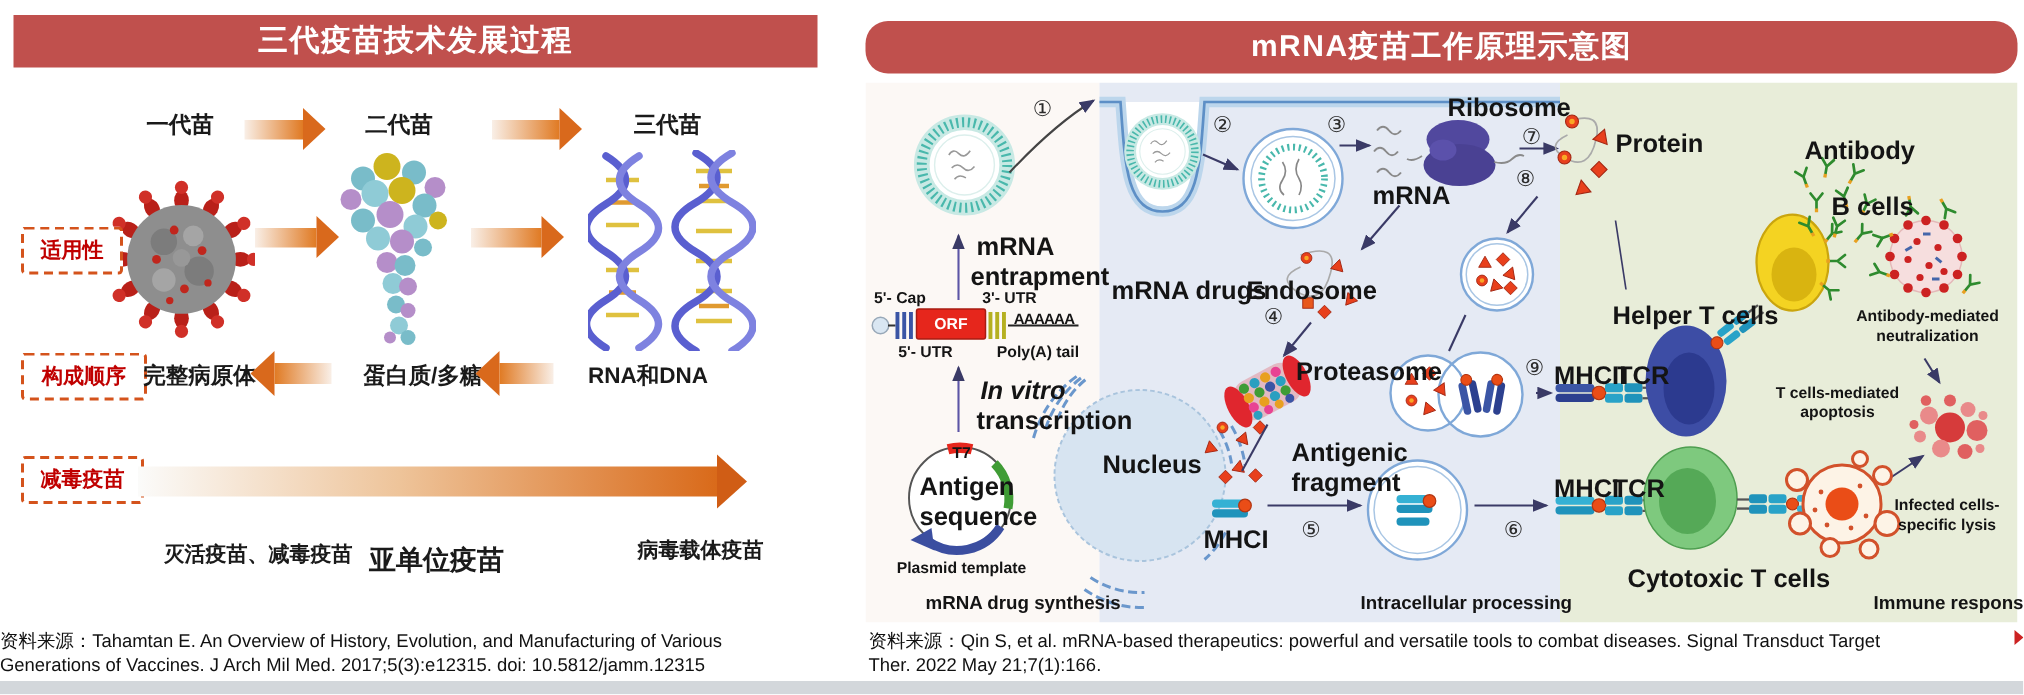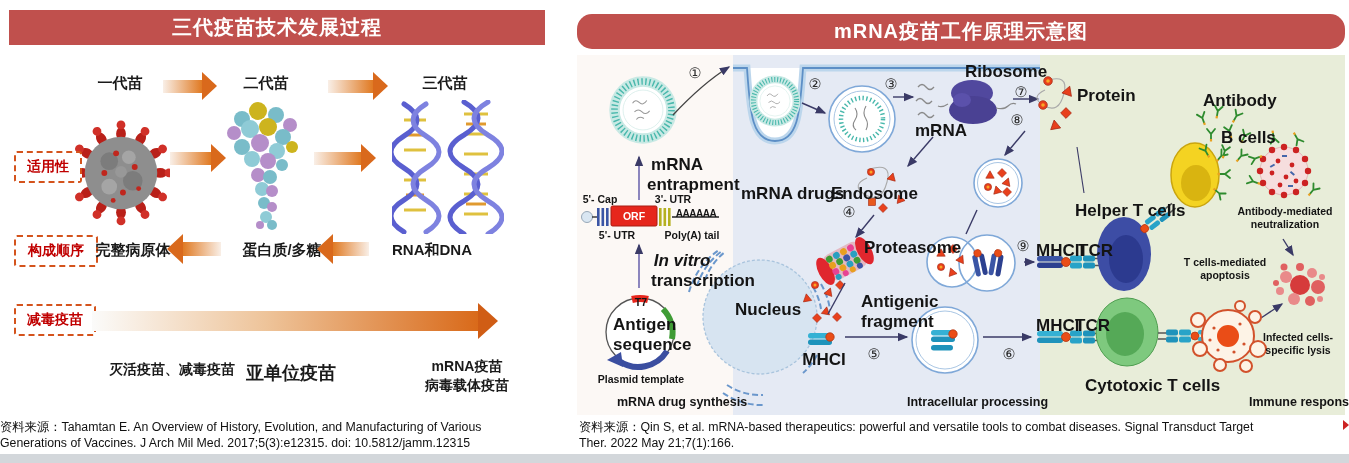--- a/index.html
+++ b/index.html
@@ -206,21 +206,20 @@
 
   <div class="tag" style="left:14px;top:304px;width:78px;height:28px;">减毒疫苗</div>
   <div class="ar ar-long" style="left:92px;top:303px;width:406px;height:36px;">
       <div class="sh"></div>
       <div class="hd"></div>
     </div>
 
   <div class="zh" style="left:90px;top:361px;width:164px;font-size:14px;">灭活疫苗、减毒疫苗</div>
   <div class="zh" style="left:243px;top:361px;width:96px;font-size:18px;">亚单位疫苗</div>
   <div class="vblock" style="left:392px;top:357px;width:150px;">
-    <span style="display:block;">mRNA疫苗</span>
     <span style="display:block;">病毒载体疫苗</span>
   </div>
 
   <div class="src" style="left:0px;top:419px;width:552px;">
     <span>资料来源：Tahamtan E. An Overview of History, Evolution, and Manufacturing of Various</span>
     <span>Generations of Vaccines. J Arch Mil Med. 2017;5(3):e12315. doi: 10.5812/jamm.12315</span>
   </div>
 
   <div class="bar" style="left:577px;top:14px;width:768px;border-radius:15px;">mRNA疫苗工作原理示意图</div>
 

